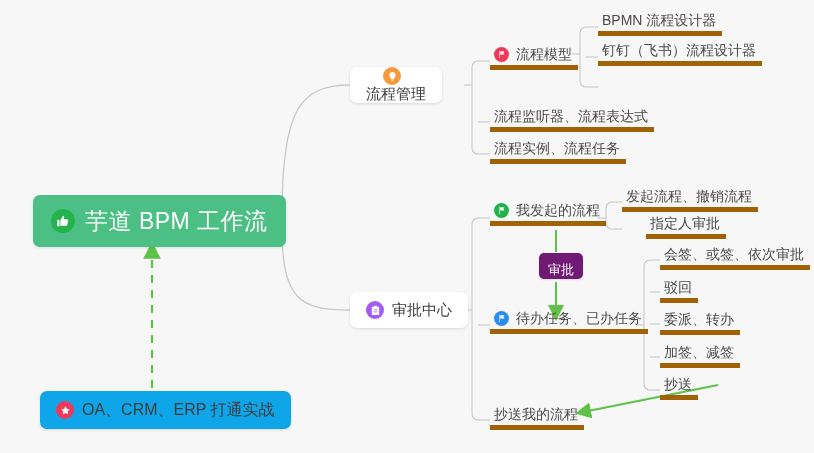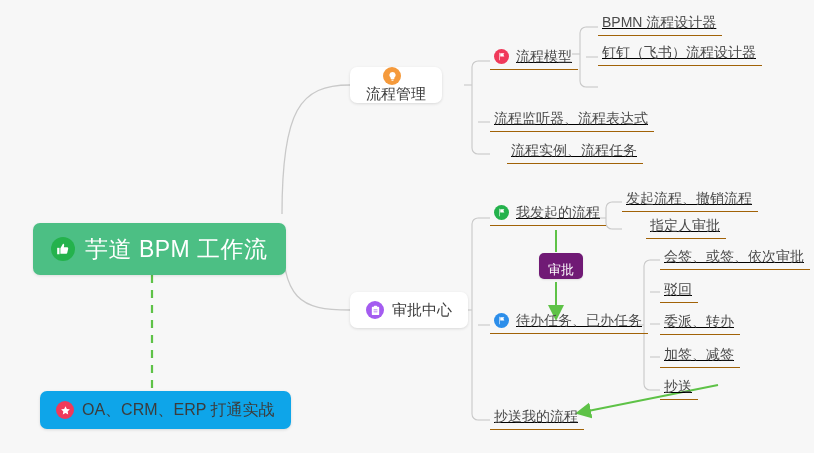--- a/index.html
+++ b/index.html
@@ -36,21 +36,20 @@
     white-space: nowrap;
   }
 
   
   .root {
     background: #4cbf84;
     border-radius: 7px;
     padding: 0 18px;
     height: 52px;
     box-shadow: 0 1px 3px rgba(0,0,0,0.10);
-    margin-top: 28px;
   }
   .root .label {
     color: #ffffff;
     font-size: 23px;
     letter-spacing: 0.5px;
   }
 
   
   .card {
     background: #ffffff;
@@ -74,22 +73,21 @@
   }
   .card-wide .label {
     color: #3c3c3c;
     font-size: 16px;
   }
 
   
   .plain {
     height: 26px;
     padding: 0 6px 0 4px;
-    border-bottom: 1px solid #a16207;
-    text-decoration: underline;
+    border-bottom: 5px solid #a16207;
   }
   .plain .label {
     color: #4a4a4a;
     font-size: 14px;
   }
 
   
   .ic {
     width: 18px;
     height: 18px;
@@ -223,21 +221,21 @@
   <div class="node plain" style="left:598px; top:10px;">
     <span class="label">BPMN 流程设计器</span>
   </div>
   <div class="node plain" style="left:598px; top:40px;">
     <span class="label">钉钉（飞书）流程设计器</span>
   </div>
 
   <div class="node plain" style="left:490px; top:106px;">
     <span class="label">流程监听器、流程表达式</span>
   </div>
-  <div class="node plain" style="left:507px; top:138px;">
+  <div class="node plain" style="left:490px; top:138px;">
     <span class="label">流程实例、流程任务</span>
   </div>
 
   <div class="node card" style="left:350px; top:292px;">
     <span class="ic" style="background:#a45cf0;">
       <svg width="11" height="11" viewBox="0 0 24 24" fill="#ffffff">
         <rect x="4" y="4" width="16" height="18" rx="2"></rect>
         <rect x="8.5" y="1.6" width="7" height="4" rx="1.4"></rect>
       </svg>
       <svg width="11" height="11" viewBox="0 0 24 24" fill="#a45cf0" style="margin-left:-11px;">

